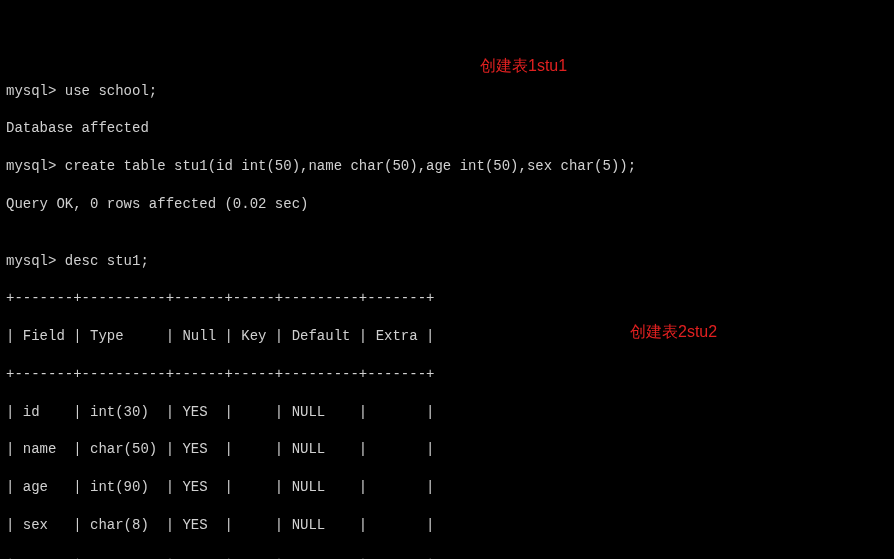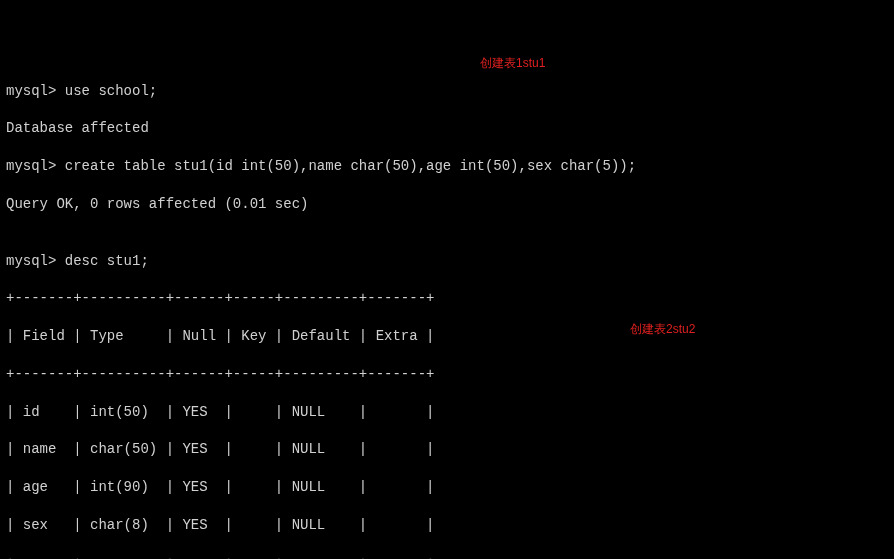--- a/index.html
+++ b/index.html
@@ -21,48 +21,48 @@
       overflow: hidden;
       white-space: pre;
     }
     .line {
       display: block;
     }
     .annotation {
       position: absolute;
       color: #e02020;
       font-family: "Microsoft YaHei", sans-serif;
-      font-size: 12px;
+      font-size: 16px;
       font-weight: 400;
       white-space: nowrap;
     }
     .ann1 {
       top: 55px;
       left: 480px;
     }
     .ann2 {
       top: 321px;
       left: 630px;
     }
   </style>
 </head>
 <body>
 
 
 
 <span class="line">mysql&gt; use school;</span>
 <span class="line">Database affected</span>
 <span class="line">mysql&gt; create table stu1(id int(50),name char(50),age int(50),sex char(5));</span>
-<span class="line">Query OK, 0 rows affected (0.01 sec)</span>
+<span class="line">Query OK, 0 rows affected (0.02 sec)</span>
 <span class="line"></span>
 <span class="line">mysql&gt; desc stu1;</span>
 <span class="line">+-------+----------+------+-----+---------+-------+</span>
 <span class="line">| Field | Type     | Null | Key | Default | Extra |</span>
 <span class="line">+-------+----------+------+-----+---------+-------+</span>
-<span class="line">| id    | int(50)  | YES  |     | NULL    |       |</span>
+<span class="line">| id    | int(30)  | YES  |     | NULL    |       |</span>
 <span class="line">| name  | char(50) | YES  |     | NULL    |       |</span>
 <span class="line">| age   | int(90)  | YES  |     | NULL    |       |</span>
 <span class="line">| sex   | char(8)  | YES  |     | NULL    |       |</span>
 <span class="line">+-------+----------+------+-----+---------+-------+</span>
 
 <span class="line"></span>
 
 
 <span class="line"></span>
 

